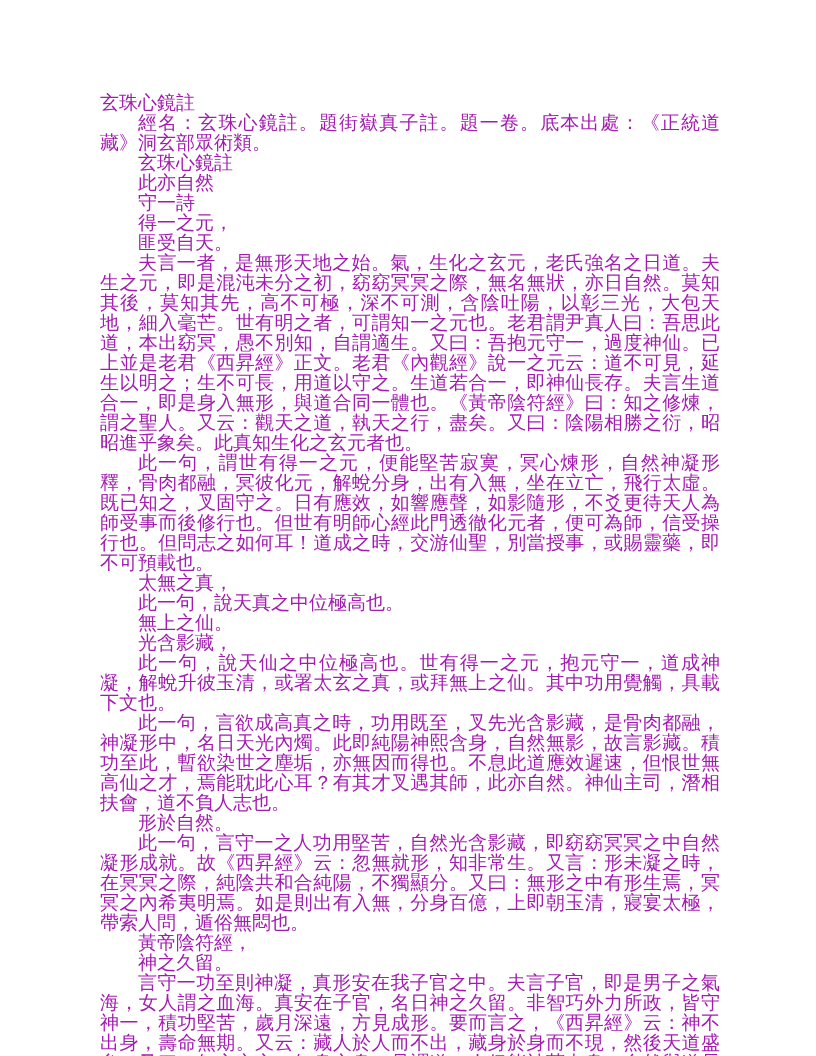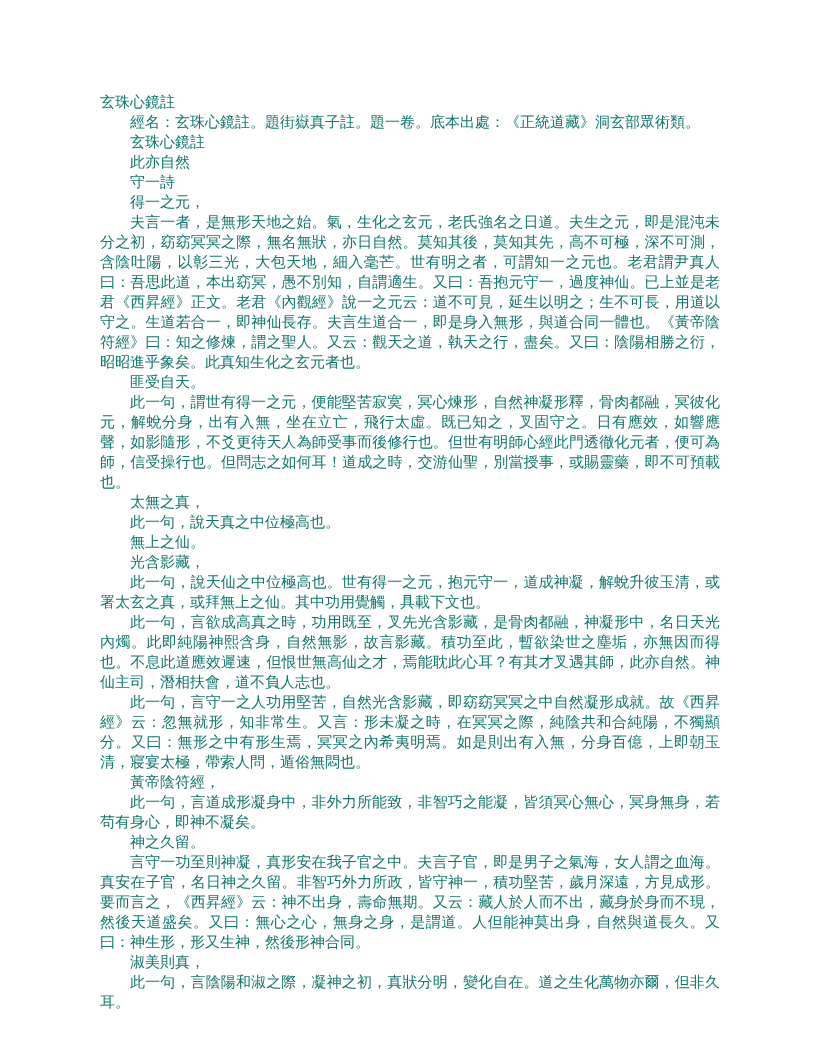--- a/index.html
+++ b/index.html
@@ -16,52 +16,52 @@
     overflow: hidden;
     box-sizing: border-box;
     padding: 92px 96px 0 100px;
     color: #000000;
   }
   .content {
     width: 620px;
   }
   .content p {
     margin: 0;
-    font-size: 15px;
+    font-size: 19px;
     line-height: 20px;
     text-align: justify;
     text-justify: inter-ideograph;
     word-break: break-all;
-    color: #0f766e;
+    color: #a21caf;
   }
   .content p.indent {
     text-indent: 2em;
   }
 </style>
 </head>
 <body>
 
 <div class="page">
   <div class="content">
     <p>玄珠心鏡註</p>
     <p class="indent">經名：玄珠心鏡註。題街嶽真子註。題一卷。底本出處：《正統道藏》洞玄部眾術類。</p>
     <p class="indent">玄珠心鏡註</p>
     <p class="indent">此亦自然</p>
     <p class="indent">守一詩</p>
     <p class="indent">得一之元，</p>
+    <p class="indent">匪受自天。</p>
     <p class="indent">夫言一者，是無形天地之始。氣，生化之玄元，老氏強名之日道。夫生之元，即是混沌未分之初，窈窈冥冥之際，無名無狀，亦日自然。莫知其後，莫知其先，高不可極，深不可測，含陰吐陽，以彰三光，大包天地，細入毫芒。世有明之者，可謂知一之元也。老君謂尹真人曰：吾思此道，本出窈冥，愚不別知，自謂適生。又曰：吾抱元守一，過度神仙。已上並是老君《西昇經》正文。老君《內觀經》說一之元云：道不可見，延生以明之；生不可長，用道以守之。生道若合一，即神仙長存。夫言生道合一，即是身入無形，與道合同一體也。《黃帝陰符經》曰：知之修煉，謂之聖人。又云：觀天之道，執天之行，盡矣。又曰：陰陽相勝之衍，昭昭進乎象矣。此真知生化之玄元者也。</p>
-    <p class="indent">匪受自天。</p>
     <p class="indent">此一句，謂世有得一之元，便能堅苦寂寞，冥心煉形，自然神凝形釋，骨肉都融，冥彼化元，解蛻分身，出有入無，坐在立亡，飛行太虛。既已知之，叉固守之。日有應效，如響應聲，如影隨形，不爻更待天人為師受事而後修行也。但世有明師心經此門透徹化元者，便可為師，信受操行也。但問志之如何耳！道成之時，交游仙聖，別當授事，或賜靈藥，即不可預載也。</p>
     <p class="indent">太無之真，</p>
     <p class="indent">此一句，說天真之中位極高也。</p>
     <p class="indent">無上之仙。</p>
     <p class="indent">光含影藏，</p>
     <p class="indent">此一句，說天仙之中位極高也。世有得一之元，抱元守一，道成神凝，解蛻升彼玉清，或署太玄之真，或拜無上之仙。其中功用覺觸，具載下文也。</p>
     <p class="indent">此一句，言欲成高真之時，功用既至，叉先光含影藏，是骨肉都融，神凝形中，名日天光內燭。此即純陽神熙含身，自然無影，故言影藏。積功至此，暫欲染世之塵垢，亦無因而得也。不息此道應效遲速，但恨世無高仙之才，焉能耽此心耳？有其才叉遇其師，此亦自然。神仙主司，潛相扶會，道不負人志也。</p>
+    <p class="indent">形於自然。</p>
     <p class="indent">此一句，言守一之人功用堅苦，自然光含影藏，即窈窈冥冥之中自然凝形成就。故《西昇經》云：忽無就形，知非常生。又言：形未凝之時，在冥冥之際，純陰共和合純陽，不獨顯分。又曰：無形之中有形生焉，冥冥之內希夷明焉。如是則出有入無，分身百億，上即朝玉清，寢宴太極，帶索人問，遁俗無悶也。</p>
     <p class="indent">黃帝陰符經，</p>
-    <p class="indent">此一句，言道成形凝身中，非外力所能致，非智巧之能凝，皆須冥心無心，冥身無身，若苟有身心，即神不凝矣。</p>
     <p class="indent">神之久留。</p>
     <p class="indent">言守一功至則神凝，真形安在我子官之中。夫言子官，即是男子之氣海，女人謂之血海。真安在子官，名日神之久留。非智巧外力所政，皆守神一，積功堅苦，歲月深遠，方見成形。要而言之，《西昇經》云：神不出身，壽命無期。又云：藏人於人而不出，藏身於身而不現，然後天道盛矣。又曰：無心之心，無身之身，是謂道。人但能神莫出身，自然與道長久。又曰：神生形，形又生神，然後形神合同。</p>
     <p class="indent">淑美則真，</p>
     <p class="indent">此一句，言陰陽和淑之際，凝神之初，真狀分明，變化自在。道之生化萬物亦爾，但非久耳。</p>
   </div>
 </div>
 
 </body></html>

